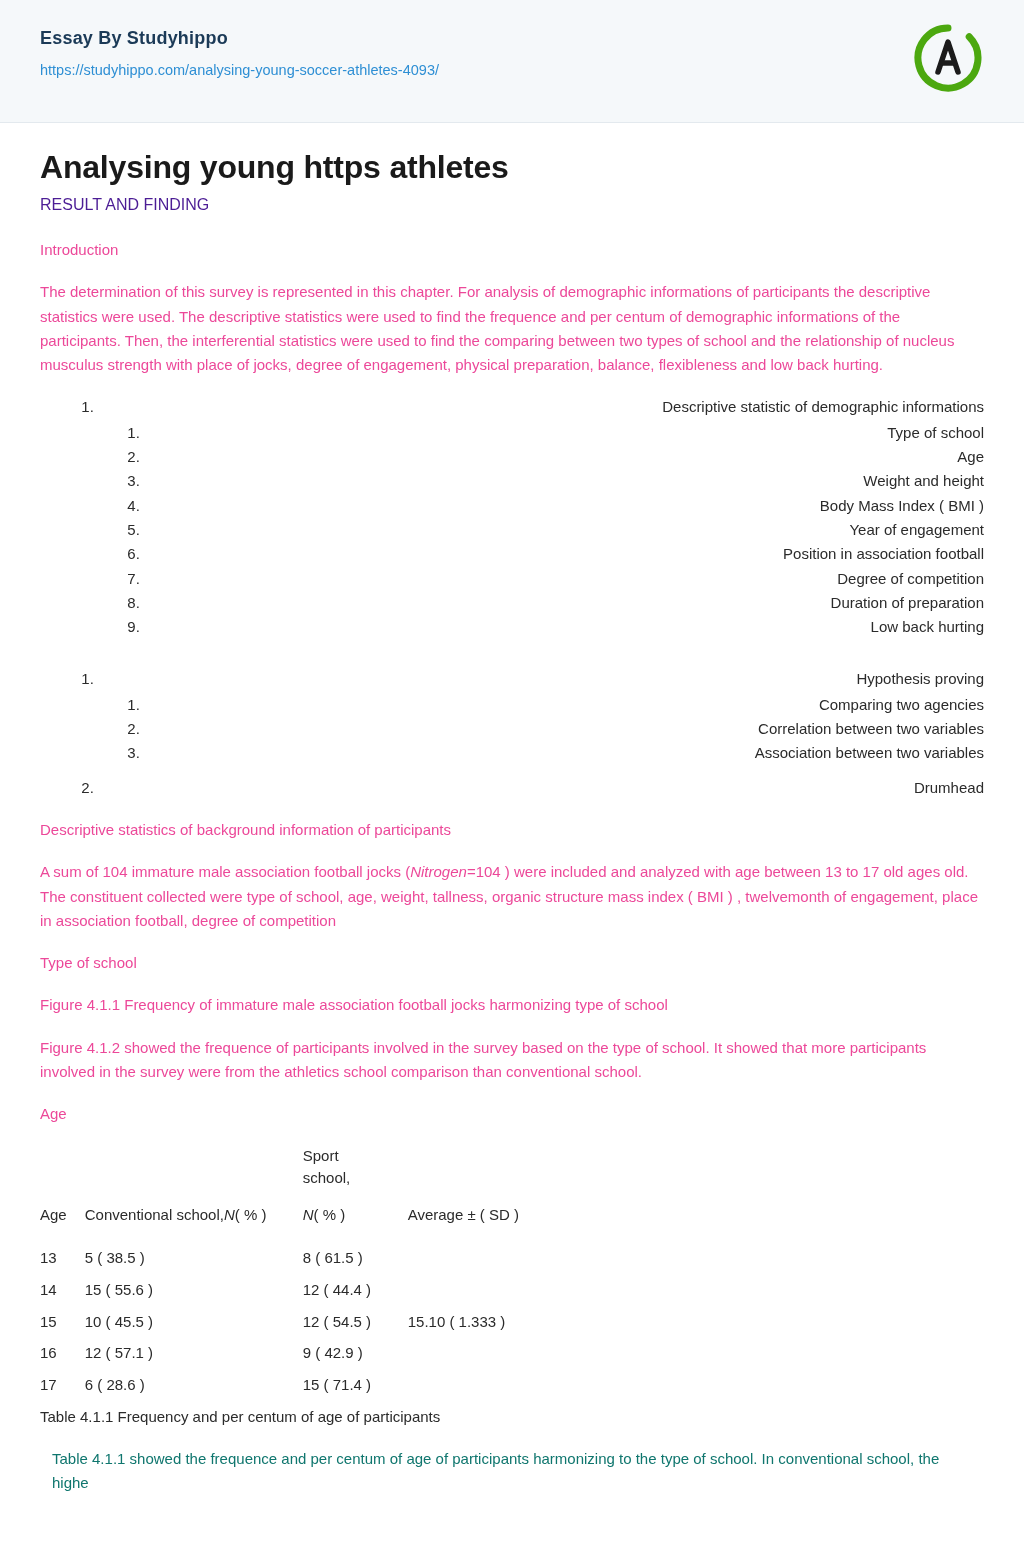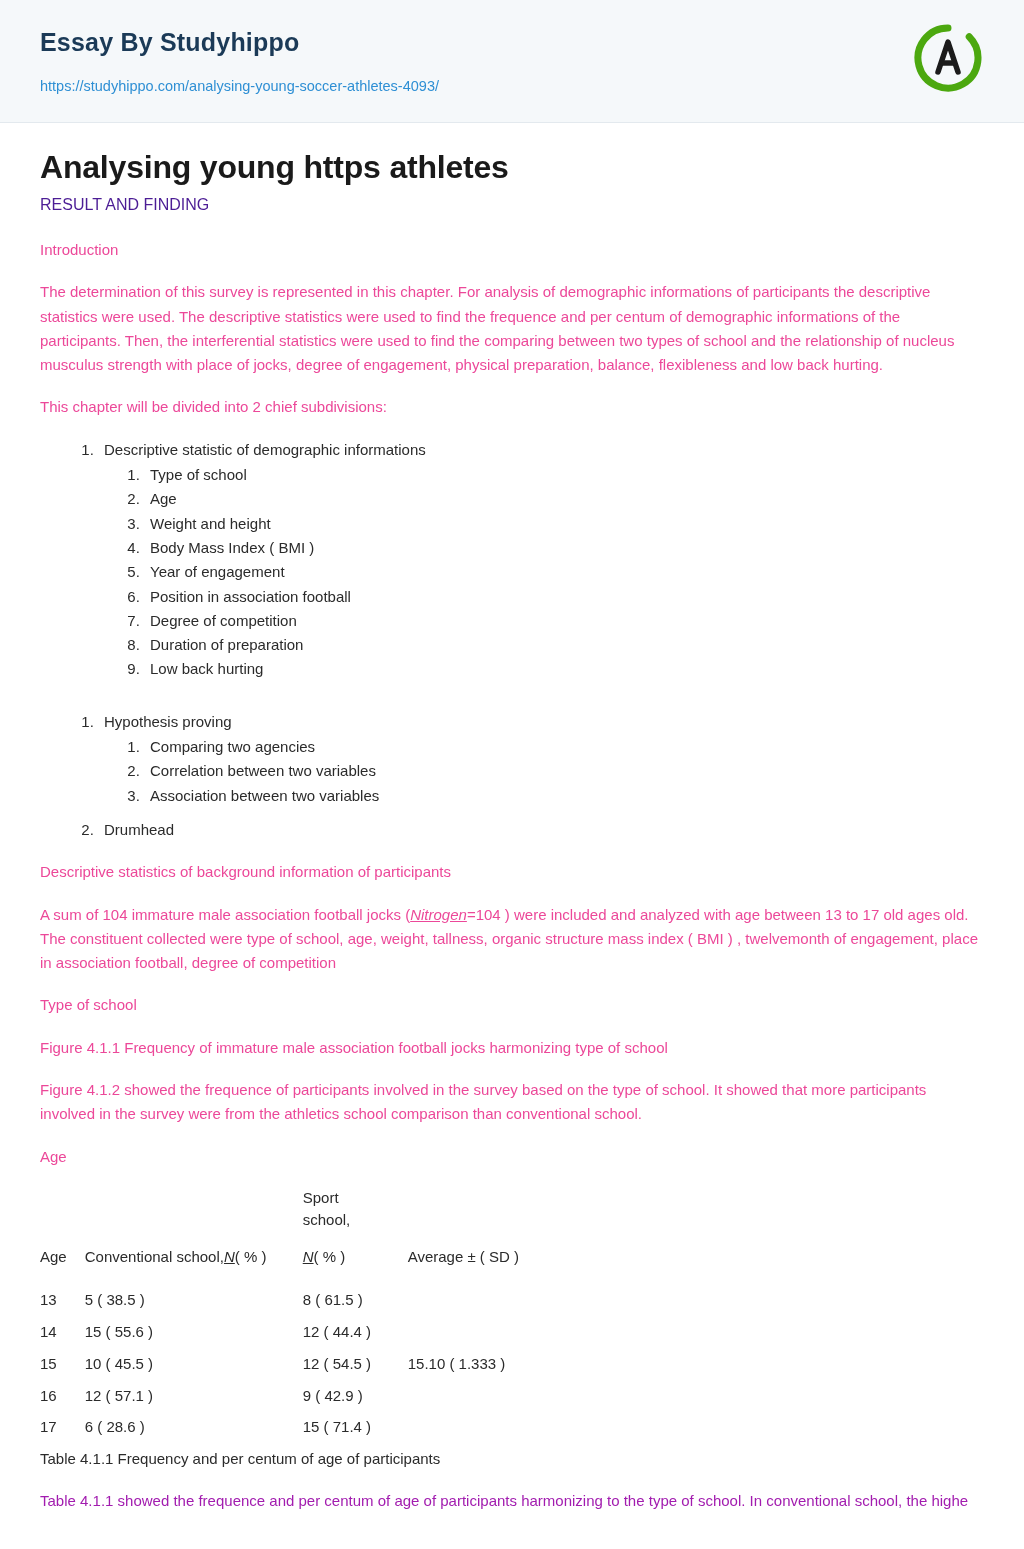--- a/index.html
+++ b/index.html
@@ -17,25 +17,25 @@
   }
   
   .header {
     background: #f5f8fa;
     border-bottom: 1px solid #e3e9ee;
     height: 123px;
     padding: 28px 40px 0 40px;
     position: relative;
   }
   .brand {
-    font-size: 25px;
+    font-size: 18px;
     font-weight: bold;
     color: #1b3a57;
     letter-spacing: 0.2px;
-    margin: 0 0 20px 0;
+    margin: 0 0 12px 0;
   }
   .brand-url {
     font-size: 14.5px;
     color: #2e8fd4;
     text-decoration: none;
     display: inline-block;
   }
   .logo {
     position: absolute;
     right: 40px;
@@ -68,20 +68,21 @@
   ol.outer {
     margin: 6px 0 4px 0;
     padding-left: 58px;
     font-size: 15px;
     color: #2b2b2b;
   }
   ol.outer > li {
     line-height: 1.62;
     padding-left: 6px;
     margin-bottom: 1px;
+    text-align: right;
   }
   ol.inner {
     margin: 1px 0 10px 0;
     padding-left: 40px;
   }
   ol.inner > li {
     line-height: 1.62;
     padding-left: 6px;
   }
   .list-gap { height: 12px; }
@@ -103,32 +104,32 @@
     text-align: left;
     padding: 5px 18px 5px 0;
     line-height: 1.45;
     vertical-align: top;
   }
   table.agetable th.c0, table.agetable td.c0 { width: 40px; }
   table.agetable th.c1, table.agetable td.c1 { width: 218px; }
   table.agetable th.c2, table.agetable td.c2 { width: 105px; }
   table.agetable th.c3, table.agetable td.c3 { width: 160px; }
   .sport-head-line2 { display: block; margin-top: 14px; }
-  em.it { font-style: italic; text-decoration: underline; }
+  em.it { font-style: italic; }
   .caption {
     font-size: 15px;
     color: #2b2b2b;
     margin: 2px 0 18px 0;
     line-height: 1.6;
   }
   .tail {
     font-size: 15px;
     line-height: 1.62;
-    color: #a21caf;
-    margin: 0;
+    color: #0f766e;
+    margin: 12px;
   }
 </style>
 </head>
 <body>
 
 <div class="page">
 
   <div class="header">
     <div class="brand">Essay By Studyhippo</div>
     <a class="brand-url" href="#">https://studyhippo.com/analysing-young-soccer-athletes-4093/</a>
@@ -141,21 +142,20 @@
     </div>
   </div>
 
   <div class="content">
 
     <h1 class="title">Analysing young https athletes</h1>
     <div class="subhead">RESULT AND FINDING</div>
 
     <p class="para">Introduction</p>
     <p class="para">The determination of this survey is represented in this chapter. For analysis of demographic informations of participants the descriptive statistics were used. The descriptive statistics were used to find the frequence and per centum of demographic informations of the participants. Then, the interferential statistics were used to find the comparing between two types of school and the relationship of nucleus musculus strength with place of jocks, degree of engagement, physical preparation, balance, flexibleness and low back hurting.</p>
-    <p class="para">This chapter will be divided into 2 chief subdivisions:</p>
 
     <ol class="outer">
       <li>
         <span>Descriptive statistic of demographic informations</span>
         <ol class="inner">
           <li>Type of school</li>
           <li>Age</li>
           <li>Weight and height</li>
           <li>Body Mass Index ( BMI )</li>
           <li>Year of engagement</li>

